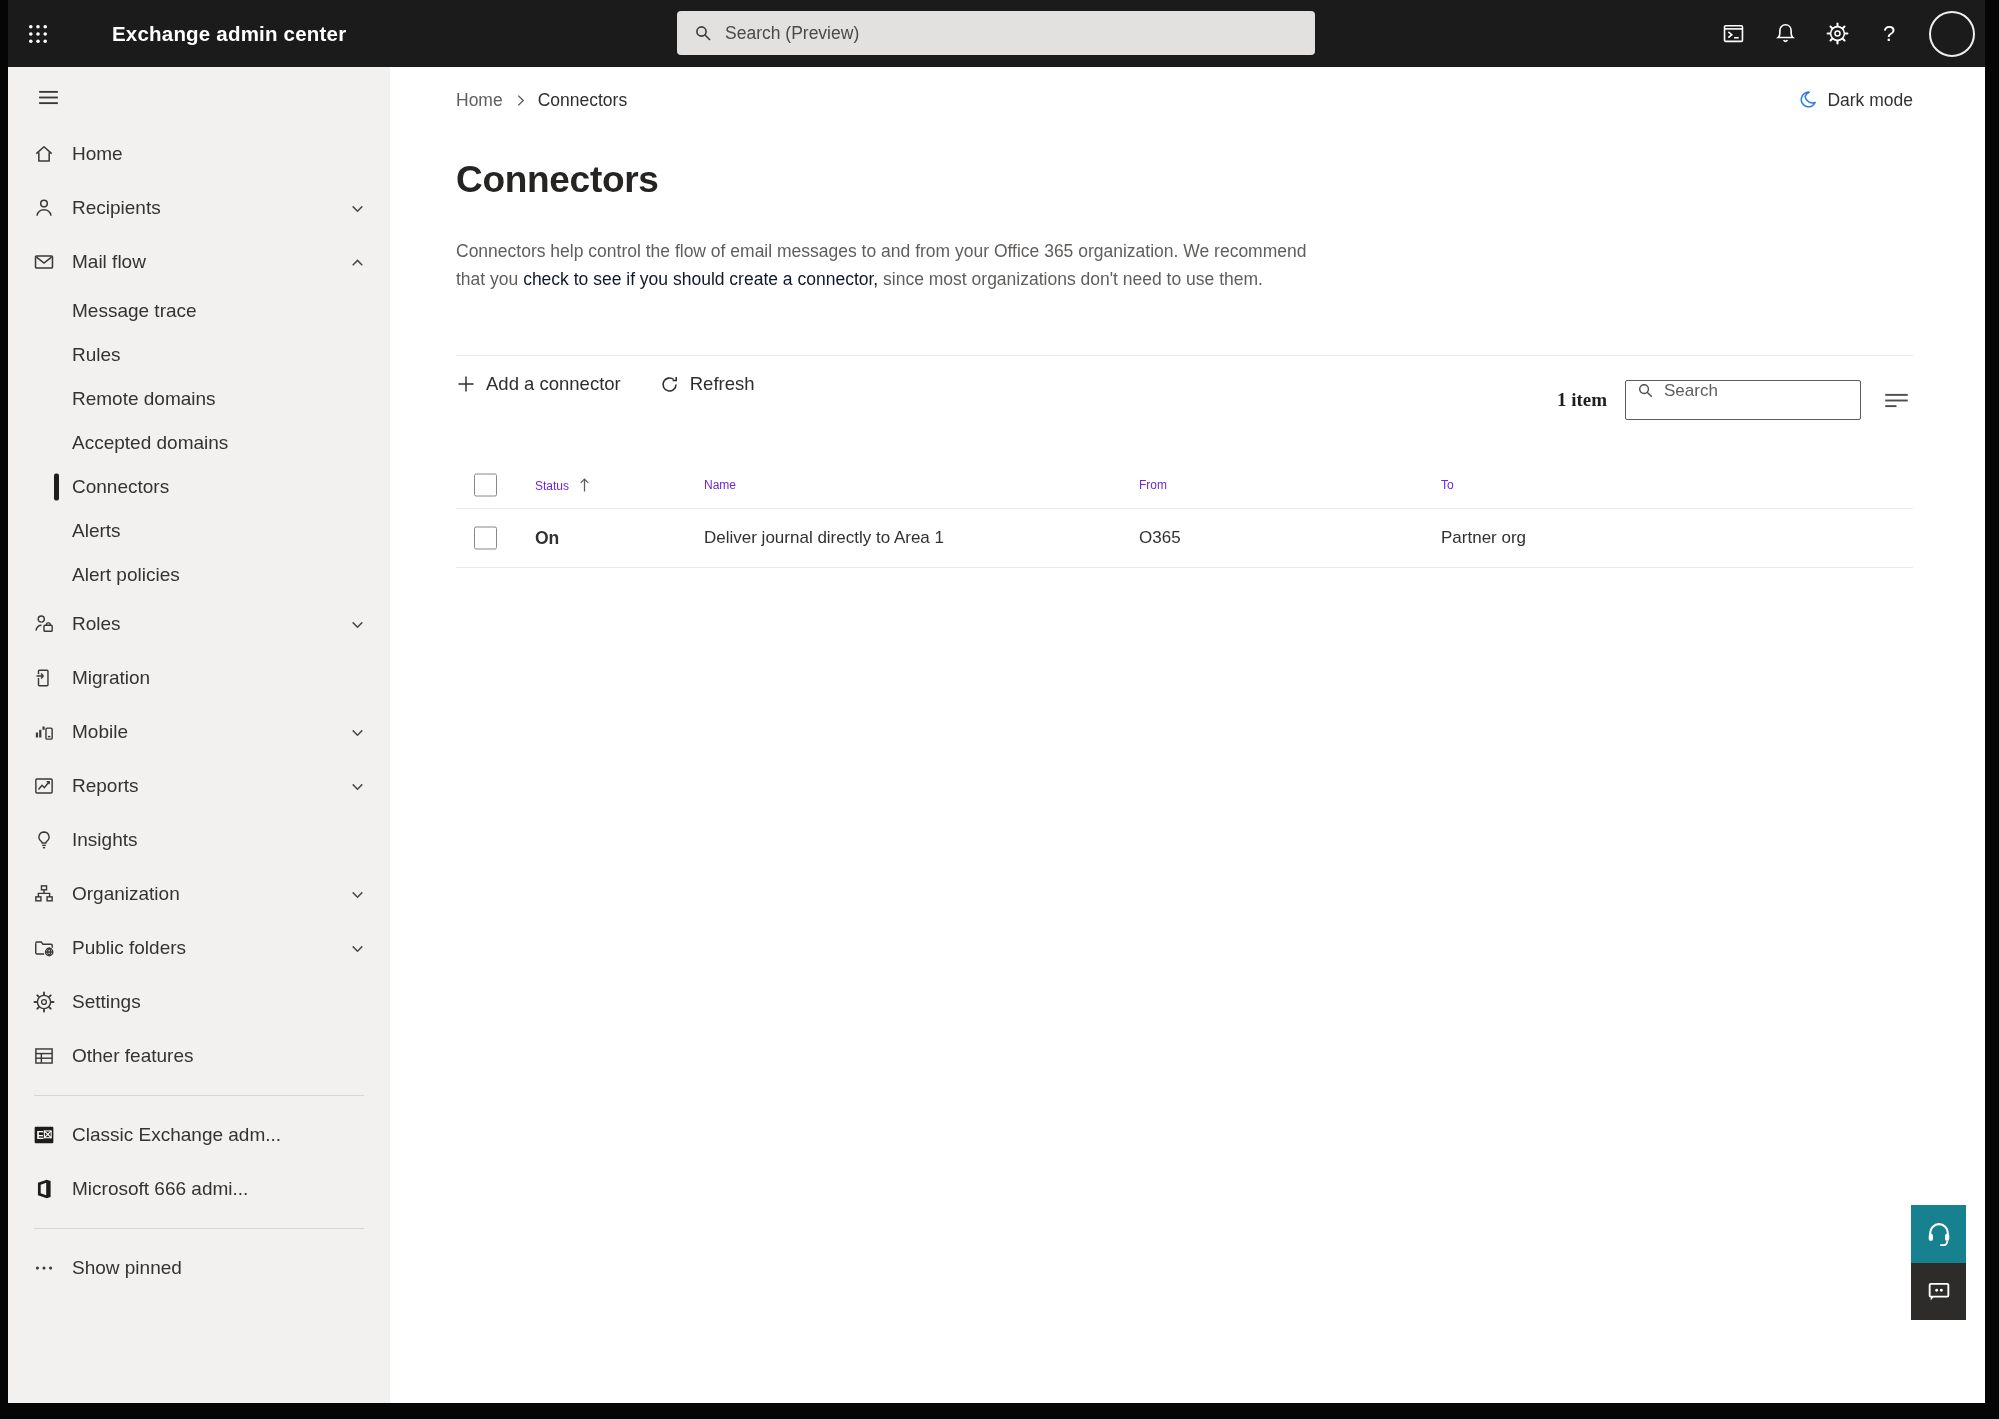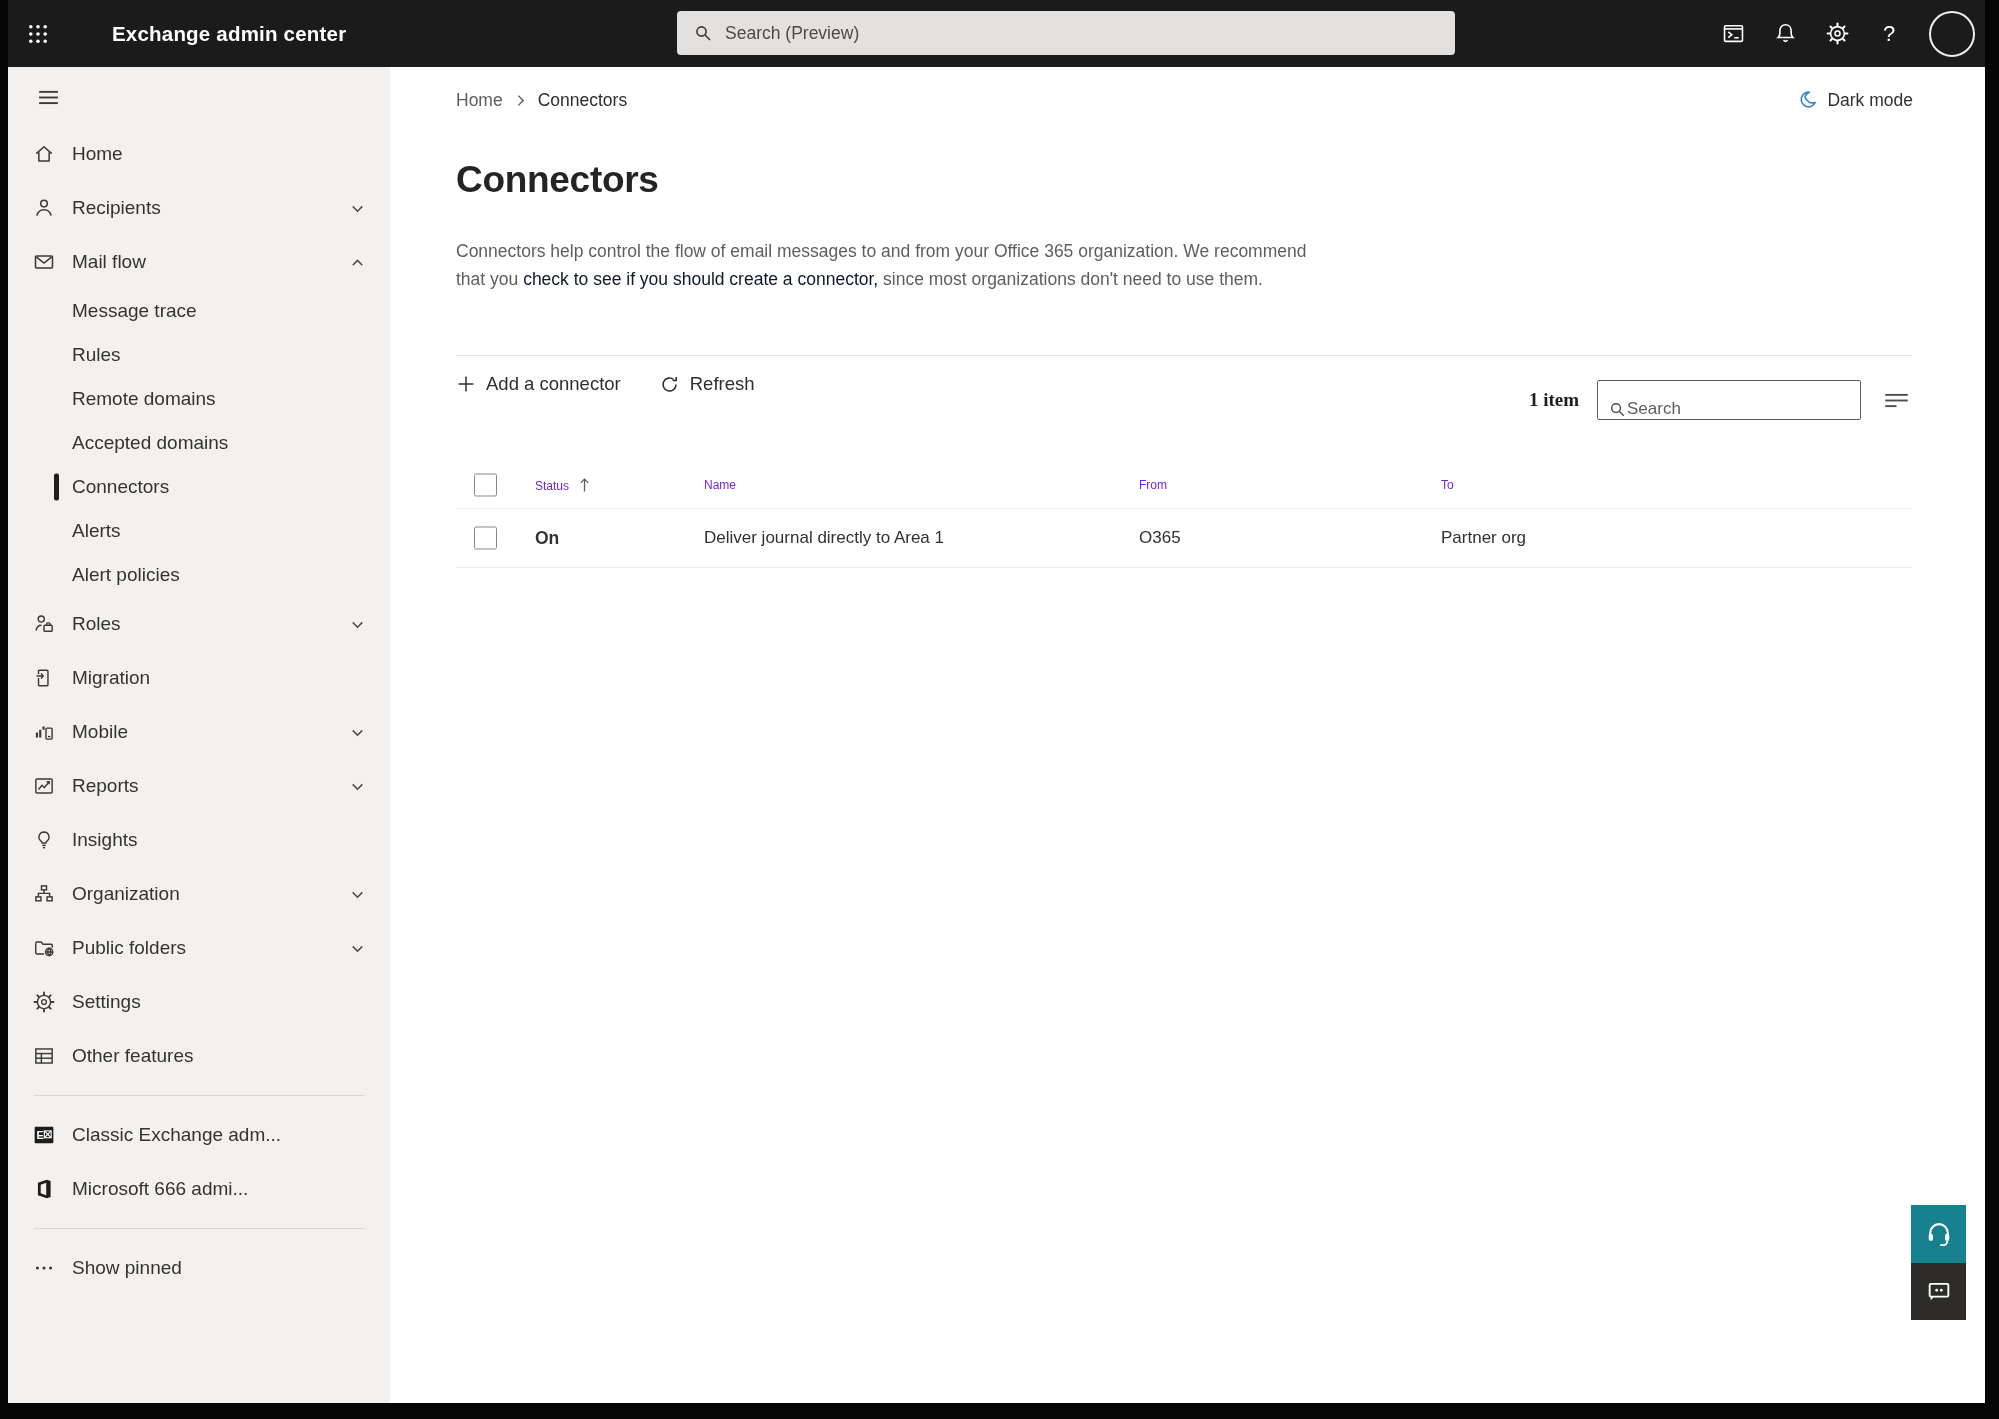--- a/index.html
+++ b/index.html
@@ -8,21 +8,21 @@
   .frame { position:relative; width:1999px; height:1419px; background:#050505; }
   .screen { position:absolute; left:8px; top:0; right:14px; bottom:16px; background:#fff;
             display:flex; flex-direction:column; }
 
   
   .topbar { height:67px; background:#1b1b1b; display:flex; align-items:center;
             padding:0 10px 0 8px; position:relative; flex:0 0 auto;gap:40px; }
   .icon-btn { width:44px; height:44px; display:flex; align-items:center; justify-content:center;
               color:#fff; cursor:pointer; }
   .app-title { color:#fff; font-size:20.5px; font-weight:600; margin-left:12px; letter-spacing:.2px; }
-  .topbar-search { position:absolute; left:669px; top:11px; width:778px; height:44px;
+  .topbar-search { position:absolute; left:669px; top:11px; width:638px; height:44px;
                    background:#e2e1e0; border-radius:4px; display:flex; align-items:center;
                    padding-left:16px; gap:12px; }
   .topbar-search input { flex:1; border:none; outline:none; background:transparent;
                          font-size:17.5px; color:#333; font-family:inherit; }
   .topbar-search input::placeholder { color:#4c4a48; opacity:1; }
   .topbar-right { margin-left:auto; display:flex; align-items:center; gap:8px; }
   .avatar { width:46px; height:46px; border:2px solid #efefef; border-radius:50%;
             margin-left:10px; cursor:pointer; }
   .help-glyph { font-size:22px; color:#fff; font-weight:400; }
 
@@ -57,22 +57,22 @@
   .page-title { margin-top:44px; font-size:37px; font-weight:700; color:#252423; letter-spacing:-.3px; }
   .page-desc { margin-top:36px; width:852px; font-size:17.5px; line-height:28px; color:#605e5c; }
   .desc-strong { color:#0f172a; }
   .content-divider { margin-top:62px; height:1px; background:#e9e8e6; }
   .toolbar { height:56px; display:flex; align-items:center; }
   .tb-btn { display:flex; align-items:center; gap:10px; font-size:18.5px; color:#2f2e2c; cursor:pointer; }
   .tb-refresh { margin-left:38px; }
   .tb-right { margin-left:auto; display:flex; align-items:center; gap:18px;margin-top:32px; }
   .item-count { font-family:"Liberation Serif","DejaVu Serif",serif; font-weight:700;
                 font-size:19px; color:#1f1e1d; }
-  .tb-search { width:264px; height:40px; border:1.4px solid #5f5d5b; border-radius:2px;
-               display:flex; align-items:flex-end; padding:0 10px; background:#fff; }
+  .tb-search { width:236px; height:40px; border:1.4px solid #5f5d5b; border-radius:2px;
+               display:flex; align-items:flex-start; padding:0 10px; gap:9px; background:#fff; }
   .tb-search input { flex:1; min-width:0; border:none; outline:none; font-size:17px;
                      color:#323130; font-family:inherit; background:transparent; }
   .tb-search input::placeholder { color:#5f5d5b; opacity:1; }
   .filter-btn { display:flex; align-items:center; justify-content:center; width:34px; height:34px;
                 color:#4f4d4b; cursor:pointer; }
 
   .table { margin-top:50px; }
   .t-head { position:relative; height:46px; font-size:12px; color:#6d28d9; }
   .t-row { position:relative; height:58px; font-size:17px; color:#323130; }
   .t-sep { height:1px; background:#ebebe9; }

